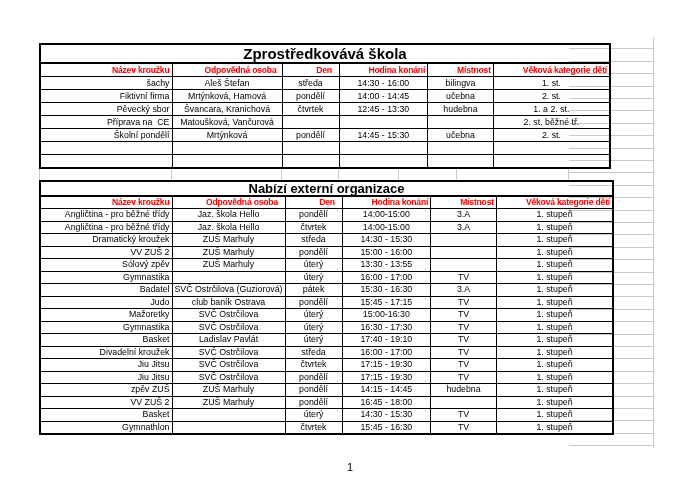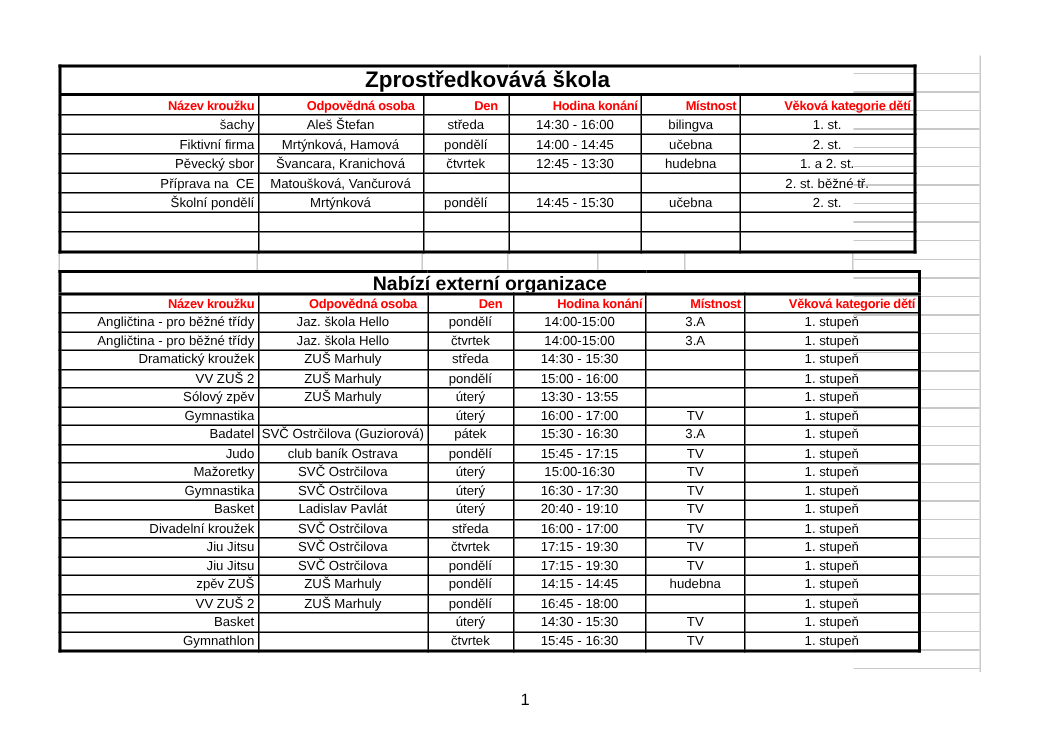--- a/index.html
+++ b/index.html
@@ -231,21 +231,21 @@
         <td class="c1">SVČ Ostrčilova</td>
         <td class="c2">úterý</td>
         <td class="c3">16:30 - 17:30</td>
         <td class="c4">TV</td>
         <td class="c5">1. stupeň</td>
       </tr>
       <tr>
         <td class="c0">Basket</td>
         <td class="c1">Ladislav Pavlát</td>
         <td class="c2">úterý</td>
-        <td class="c3">20:40 - 19:10</td>
+        <td class="c3">17:40 - 19:10</td>
         <td class="c4">TV</td>
         <td class="c5">1. stupeň</td>
       </tr>
       <tr>
         <td class="c0">Divadelní kroužek</td>
         <td class="c1">SVČ Ostrčilova</td>
         <td class="c2">středa</td>
         <td class="c3">16:00 - 17:00</td>
         <td class="c4">TV</td>
         <td class="c5">1. stupeň</td>

